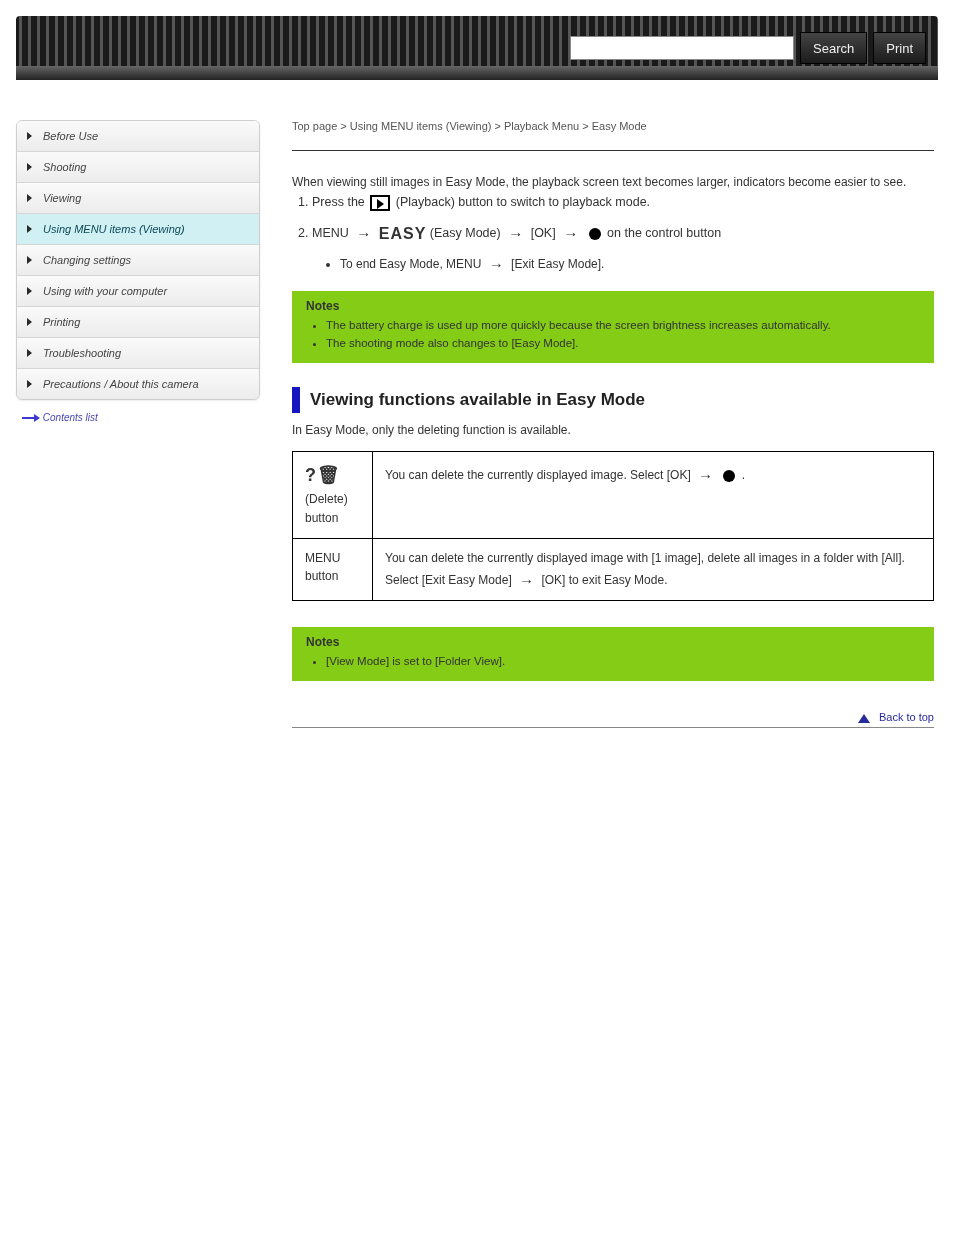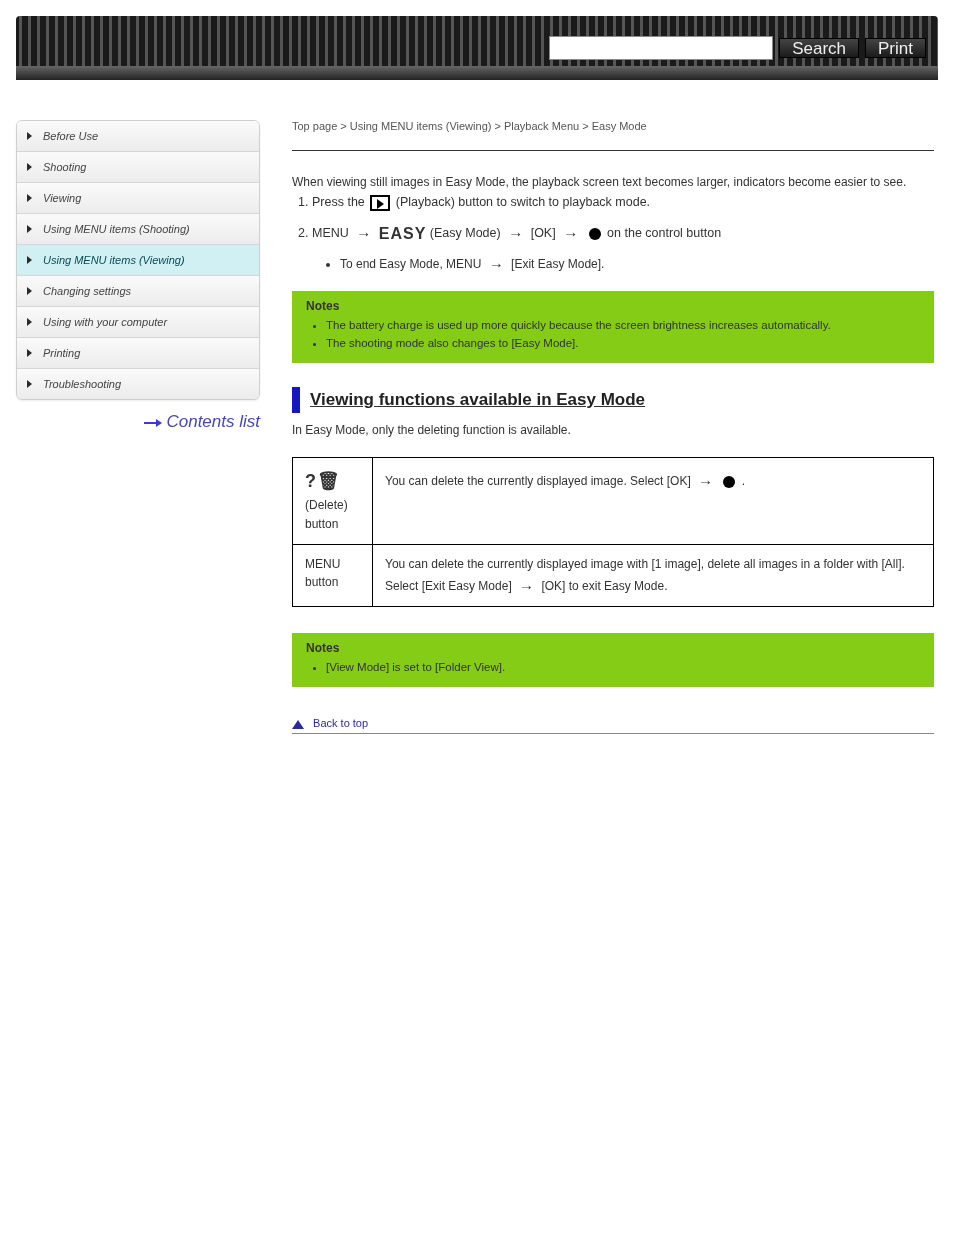--- a/index.html
+++ b/index.html
@@ -27,25 +27,25 @@
     position:absolute; left:0; right:0; bottom:0; height:14px;
     background: linear-gradient(#666, #222);
   }
   .search-input {
     width: 224px; height: 24px;
     background: #fff; border: 1px solid #888;
     padding: 2px 6px; font-size: 12px;
     z-index:2;
   }
   .btn {
-    height: 20px;
+    height: 32px;
     background: linear-gradient(#444,#1b1b1b);
     border: 1px solid #000;
     color: #eee;
-    font-size: 17px;
+    font-size: 13px;
     padding: 0 12px;
     cursor: pointer;
     z-index:2;
   }
   .layout { display: flex; gap: 32px; margin-top: 40px; }
   .sidebar { width: 244px; flex: 0 0 244px; font-style: italic; }
   .nav {
     background: linear-gradient(#fdfdfd,#e9e9e9);
     border: 1px solid #cfcfcf;
     border-radius: 6px;
@@ -70,23 +70,23 @@
     content: "";
     position: absolute;
     left: 10px; top: 50%;
     transform: translateY(-50%);
     width: 0; height: 0;
     border-top: 4px solid transparent;
     border-bottom: 4px solid transparent;
     border-left: 5px solid #2a2a2a;
   }
   .backlink {
-    text-align: right;
+    text-align: left;
     margin-top: 12px;
-    font-size: 17px;
+    font-size: 10px;
   }
   .backlink a { color: #4747b3; text-decoration: none; }
   .backlink .arrow-right {
     display:inline-block; width:18px; height:8px; position:relative; vertical-align:middle;
     margin-left:6px;
   }
   .backlink .arrow-right::before{
     content:""; position:absolute; left:0; top:3px; width:12px; height:2px; background:#3b3bd0;
   }
   .backlink .arrow-right::after{
@@ -115,40 +115,40 @@
   .easy { font-family: Arial Black, Arial, sans-serif; font-weight:900; letter-spacing:1px; font-size:16px; vertical-align:middle;}
   .bullet-dot { display:inline-block; width:12px; height:12px; background:#000; border-radius:50%; vertical-align:middle; margin:0 3px;}
   .notes-box {
     background: #84cc16;
     padding: 8px 14px 10px 14px;
     margin: 16px 0 24px 0;
   }
   .notes-box h4 { font-size: 12px; font-weight: bold; margin-bottom: 4px; }
   .notes-box ul { list-style: disc; padding-left: 20px; font-size: 11.5px; line-height:1.55;}
   .section-head {
-    display:flex; align-items:center; gap:10px; margin: 18px 0 8px 0; text-decoration: underline;
+    display:flex; align-items:center; gap:10px; margin: 18px 0 8px 0;
   }
   .section-head .bar { width:8px; height:26px; background:#1616c0; }
   .section-head span { font-size: 17px; font-weight:bold; color:#222; }
-  .sect-desc { font-size: 12px; margin-bottom: 18px; line-height:1.55;}
+  .sect-desc { font-size: 12px; margin-bottom: 12px; line-height:1.55;}
   table.easy-table {
     width: 100%;
     border-collapse: collapse;
     font-size: 12px;
   }
   table.easy-table td {
     border: 1px solid #000;
     padding: 10px 12px;
     vertical-align: top;
     line-height:1.55;
   }
   table.easy-table td:first-child { width: 80px; }
   .qm-trash { font-size:18px; font-weight:bold; letter-spacing:1px;}
   .back-top {
-    text-align: left;
+    text-align: right;
     margin-top: 30px;
     font-size: 11px;
   }
   .back-top a { color:#2a2aa0; text-decoration:none;}
   .tri-up{
     display:inline-block; width:0;height:0;
     border-left:6px solid transparent; border-right:6px solid transparent; border-bottom:9px solid #2a2aa0;
     vertical-align:middle; margin-right:6px;
   }
   .footer-rule { border:none; border-top:1px solid #888; margin-top:4px;}
@@ -163,26 +163,26 @@
   <button class="btn">Print</button>
 </div>
 
 <div class="layout">
 
   <aside class="sidebar">
     <nav class="nav">
       <div class="nav-item">Before Use</div>
       <div class="nav-item">Shooting</div>
       <div class="nav-item">Viewing</div>
-      <div class="nav-item">Using MENU items (Shooting)</div>
       <div class="nav-item active">Using MENU items (Viewing)</div>
       <div class="nav-item">Changing settings</div>
       <div class="nav-item">Using with your computer</div>
       <div class="nav-item">Printing</div>
       <div class="nav-item">Troubleshooting</div>
+      <div class="nav-item">Precautions / About this camera</div>
     </nav>
     <div class="backlink">
       <a href="#">
         <span class="arrow-right"></span>
         <span>Contents list</span>
       </a>
     </div>
   </aside>
 
   <main class="content">

